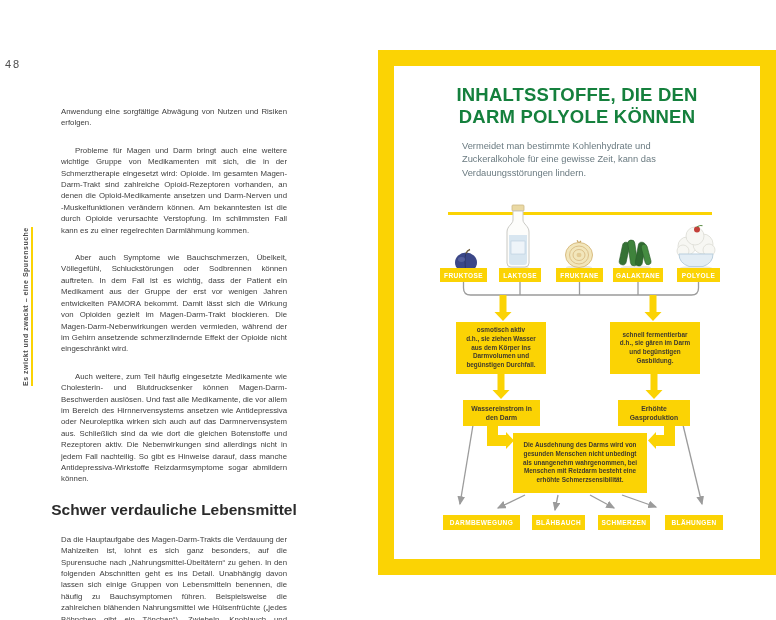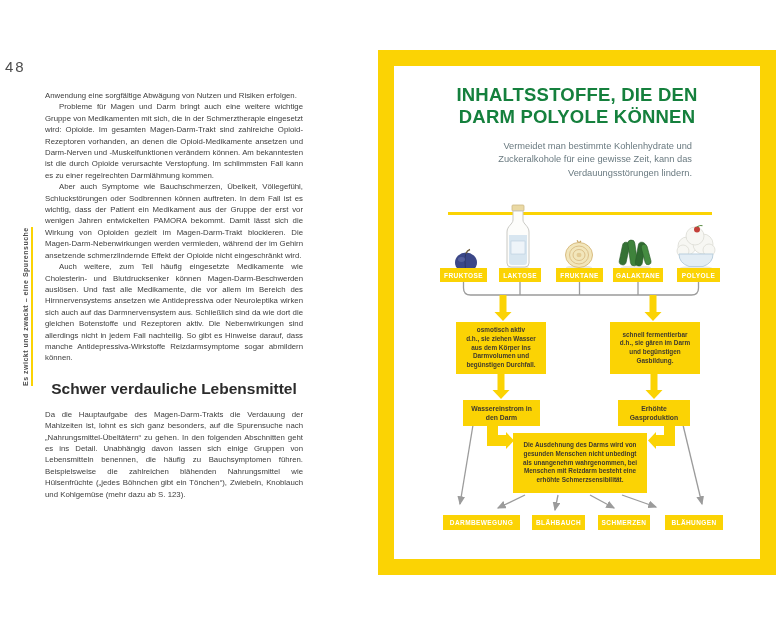--- a/index.html
+++ b/index.html
@@ -7,38 +7,38 @@
     --gray:#9B9B9B;
     --ink:#3d3d3d;
     --boxink:#403a2e;
   }
   *{margin:0;padding:0;box-sizing:border-box;}
   html,body{width:776px;height:620px;background:#ffffff;overflow:hidden;
     font-family:"Liberation Sans", sans-serif;}
   .stage{position:relative;width:776px;height:620px;background:#fff;}
 
   
-  .page-number{position:absolute;left:5px;top:58px;font-size:15px;letter-spacing:2px;color:#4d4d4d;}
+  .page-number{position:absolute;left:5px;top:58px;font-size:11px;letter-spacing:2px;color:#4d4d4d;}
   .sidebar-text{position:absolute;left:22px;top:386px;transform-origin:0 0;transform:rotate(-90deg);
     white-space:nowrap;font-size:7px;font-weight:bold;letter-spacing:.5px;color:#4a4a4a;
     border-bottom:2.5px solid var(--yellow);padding-bottom:2px;}
   .body-col{position:absolute;left:45px;top:90px;width:258px;color:var(--ink);
     font-size:7.8px;line-height:11.4px;text-align:justify;}
-  .body-col p{margin:0;}
+  .body-col p{margin:16px;}
   .body-col p.indent{text-indent:14px;}
   .section-heading{font-size:15.5px;font-weight:bold;color:#2b2b2b;margin:16px 0 12px 0;
     text-align:center;line-height:1.1;}
 
   
   .info-frame{position:absolute;left:378px;top:50px;width:398px;height:525px;
     border:16px solid var(--yellow);background:#fff;}
   .info-inner{position:relative;width:366px;height:493px;}
   .info-title{position:absolute;top:18px;left:0;width:100%;text-align:center;
     font-size:18.5px;font-weight:bold;color:#15803d;line-height:1.18;letter-spacing:.2px;}
-  .info-subtitle{position:absolute;top:74px;left:68px;width:230px;text-align:right;
+  .info-subtitle{position:absolute;top:74px;left:68px;width:230px;text-align:left;
     font-size:9.3px;line-height:1.45;color:#6a7a80;}
   .flow-svg{position:absolute;left:0;top:0;z-index:0;}
   .y{fill:var(--yellow);}
   .gline{stroke:var(--gray);stroke-width:1.3;fill:none;}
 
   .food{position:absolute;z-index:1;}
   .chip{position:absolute;z-index:2;background:var(--yellow);color:#fff;font-weight:bold;
     font-size:6.5px;letter-spacing:.4px;display:flex;align-items:center;justify-content:center;
     white-space:nowrap;}
   .food-chip{top:202px;height:14px;}

